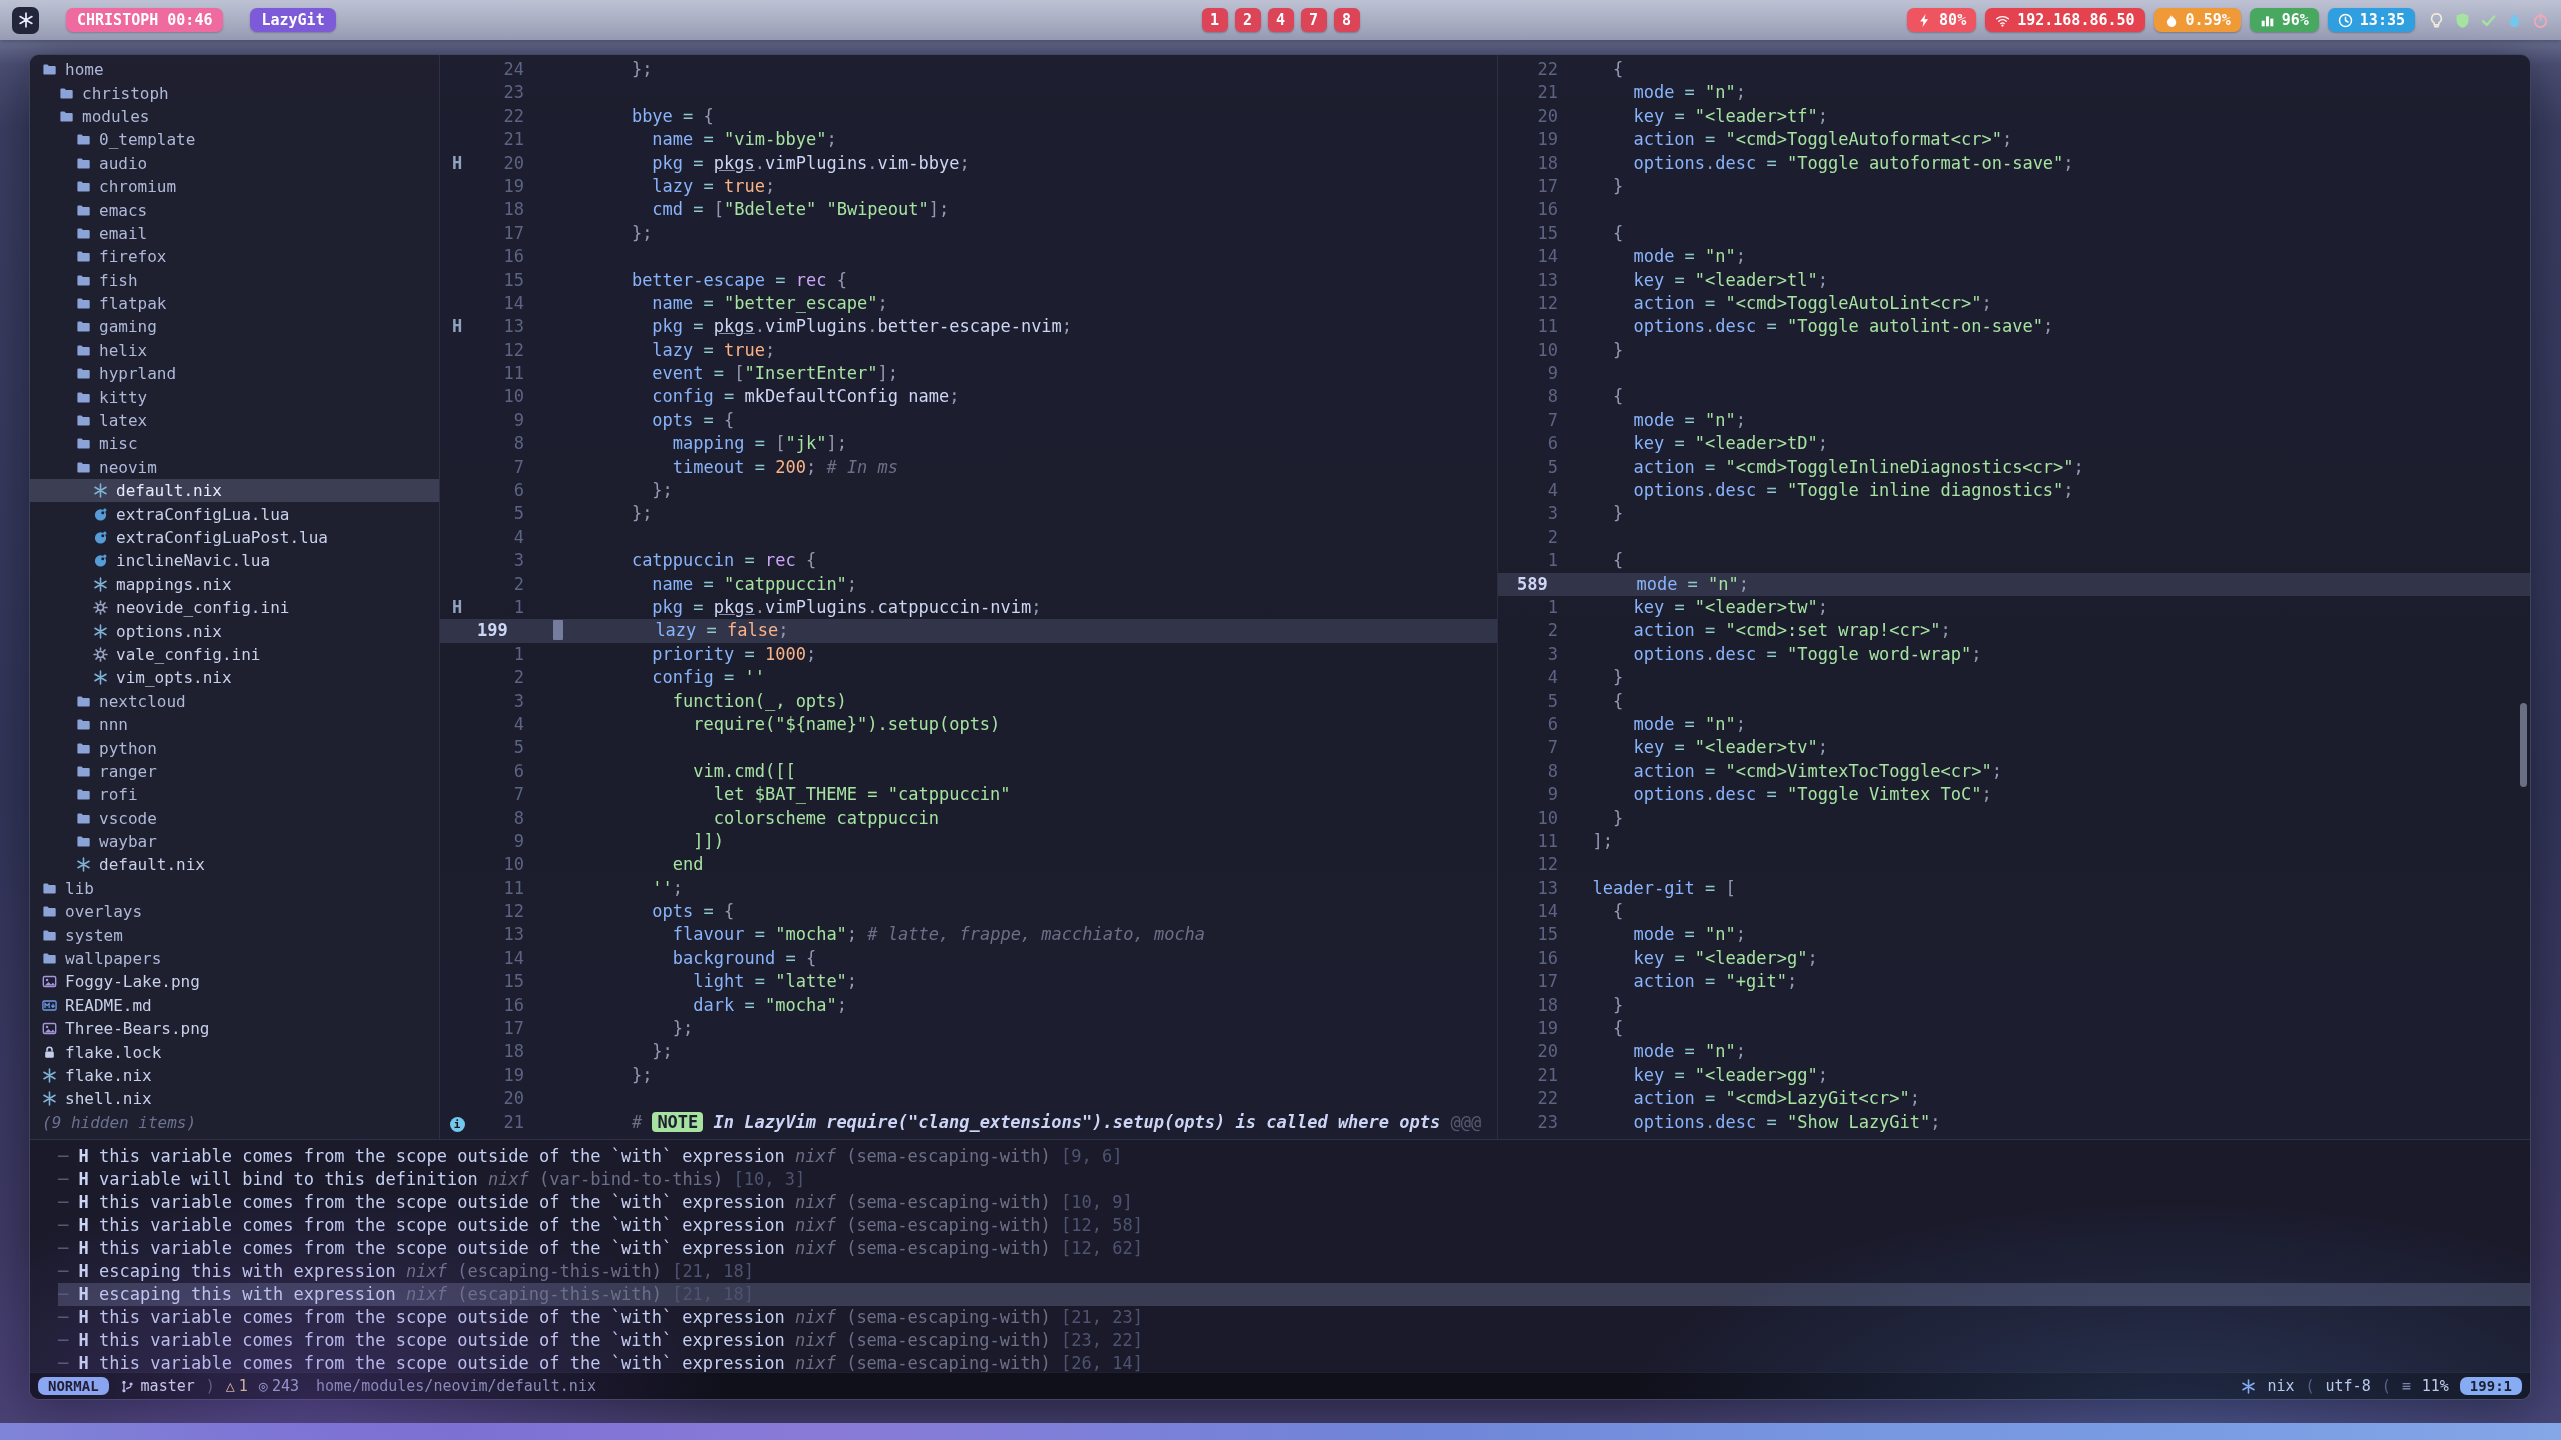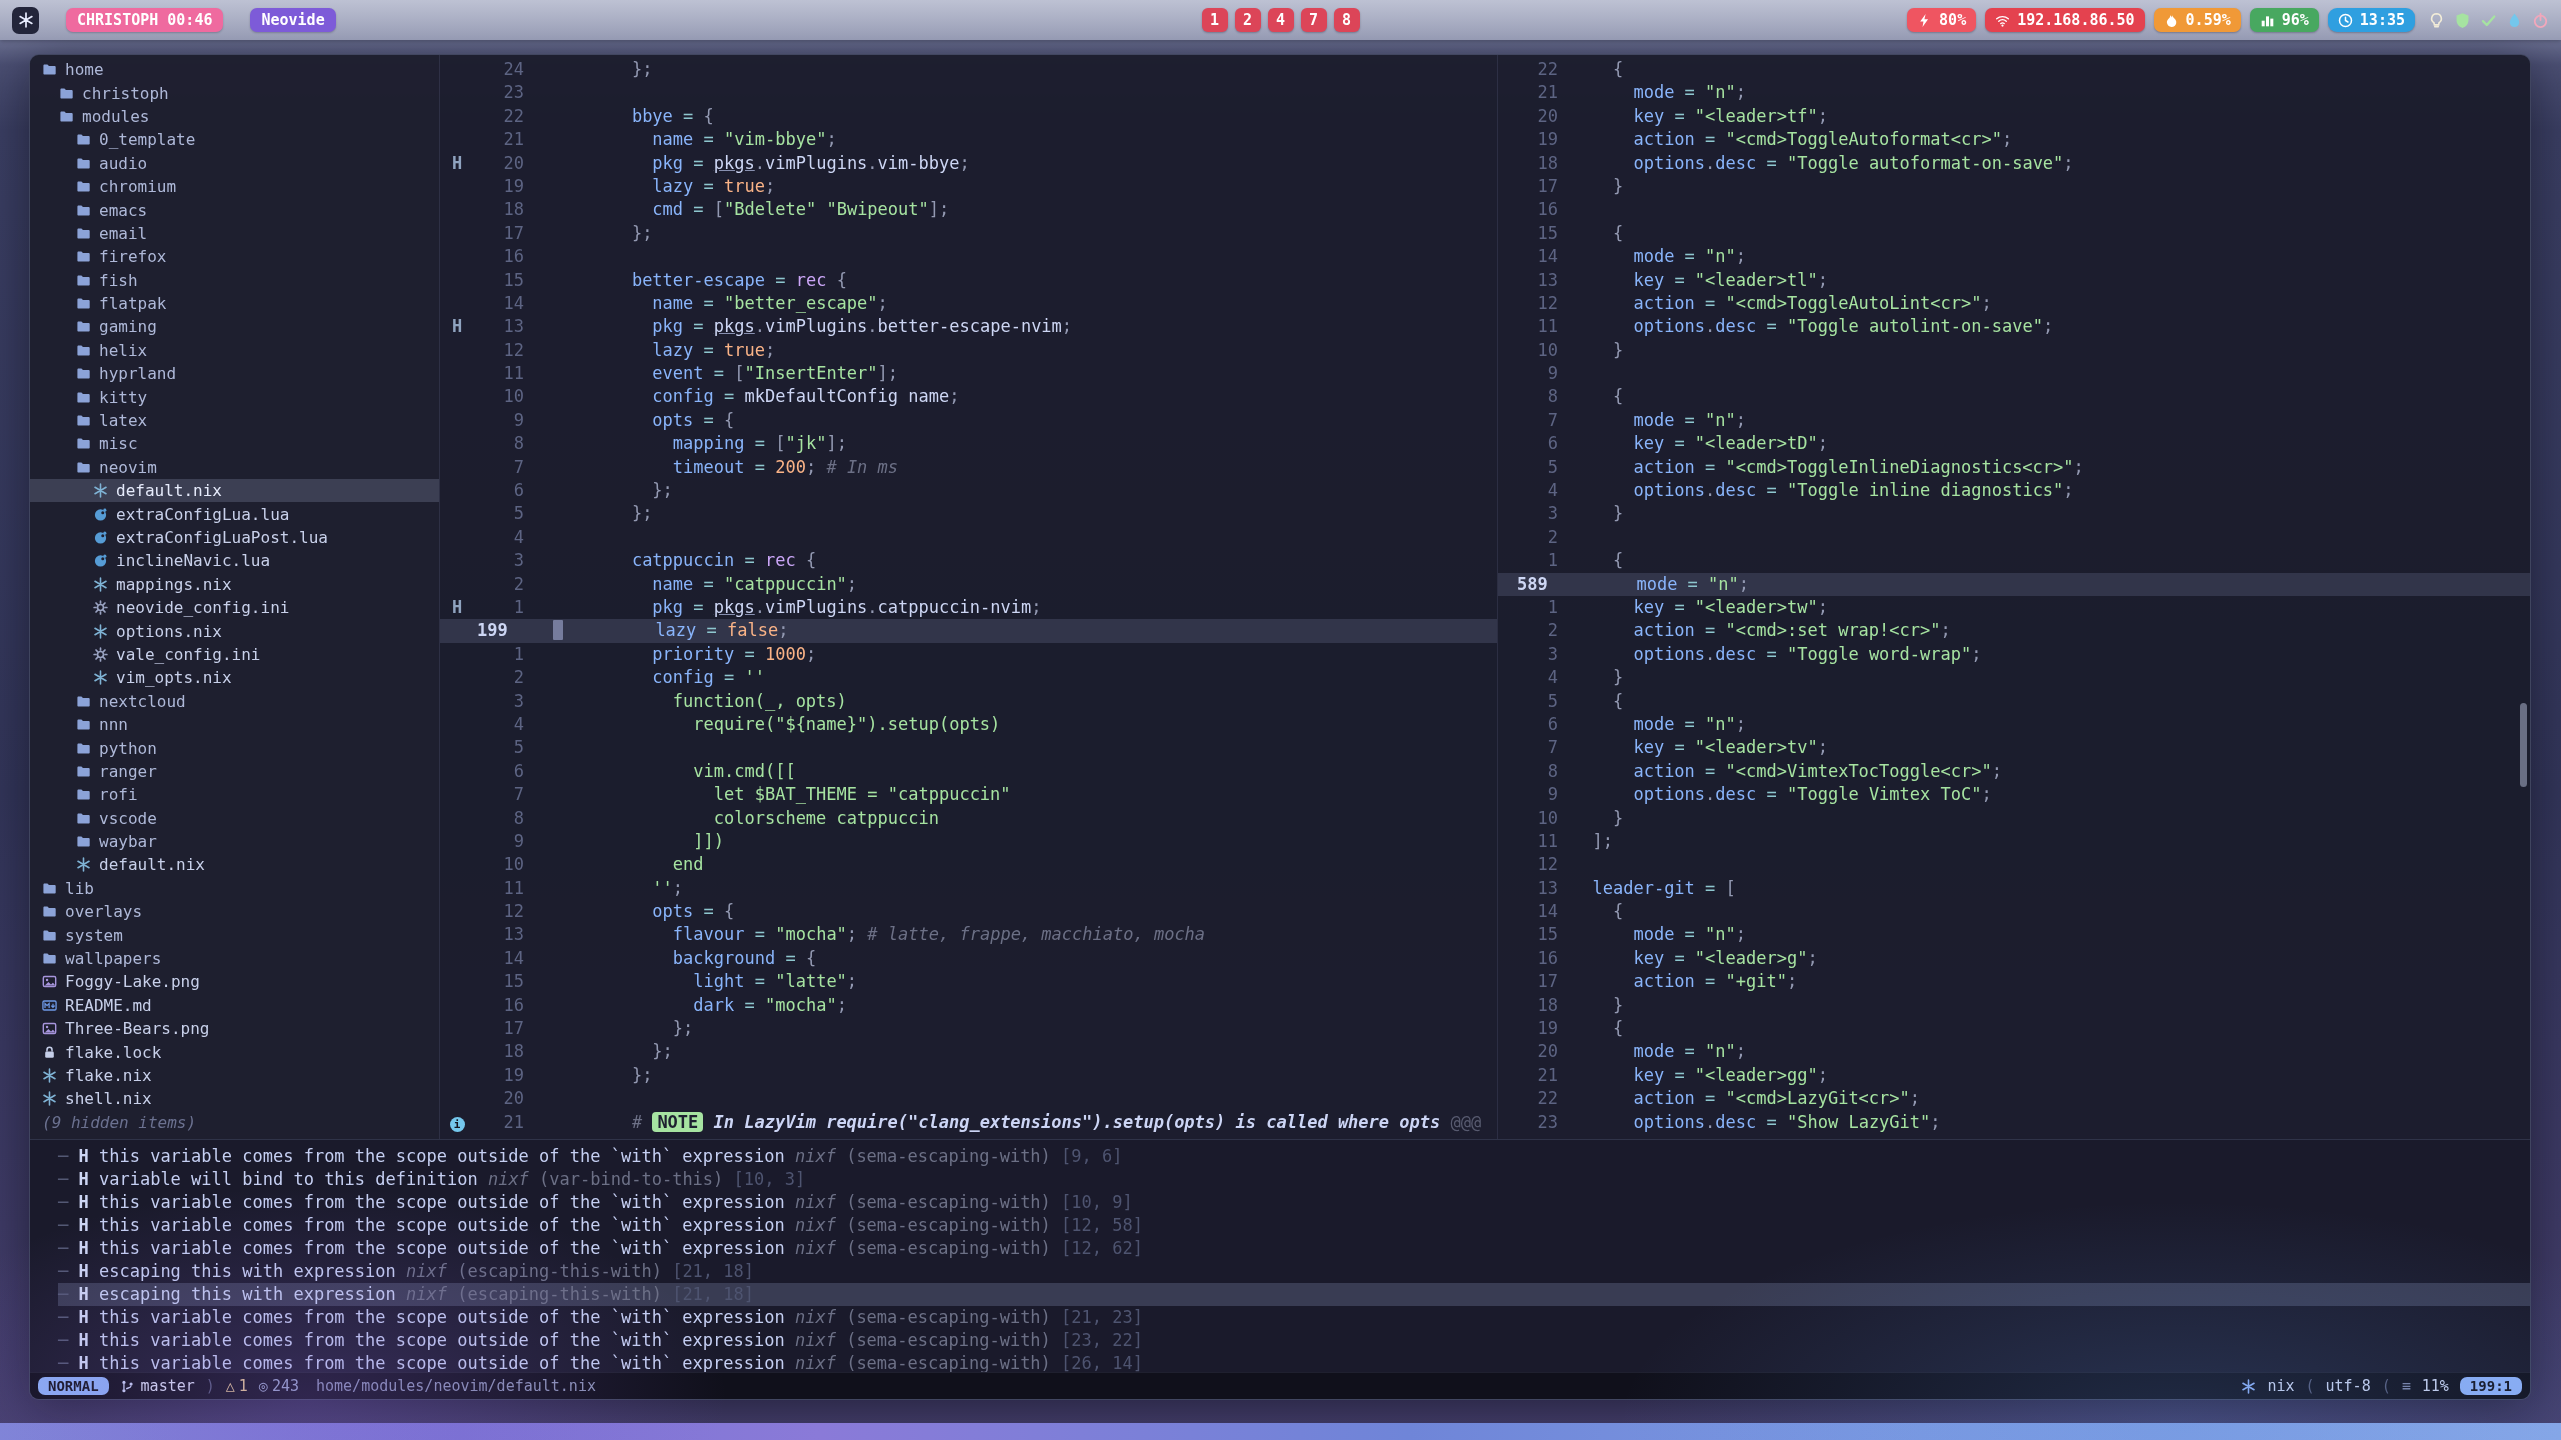--- a/index.html
+++ b/index.html
@@ -199,21 +199,21 @@
 </svg>
 
 <div class="topbar">
   <div class="tb-left">
     <div class="logo">
       <svg class="ic" width="16" height="16" viewBox="0 0 16 16">
           <use href="#i-nix"></use>
         </svg>
     </div>
     <div class="pill pill-user">CHRISTOPH 00:46</div>
-    <div class="pill pill-app">Neovide</div>
+    <div class="pill pill-app">LazyGit</div>
   </div>
   <div class="tb-center">
       <div class="ws-pill" style="background: rgb(220, 69, 88);">1</div>
       <div class="ws-pill" style="background: rgb(220, 69, 88);">2</div>
       <div class="ws-pill" style="background: rgb(220, 69, 88);">4</div>
       <div class="ws-pill" style="background: rgb(220, 69, 88);">7</div>
       <div class="ws-pill" style="background: rgb(220, 69, 88);">8</div>
     </div>
   <div class="tb-right">
     <div class="tb-right" style="margin-left:0">
@@ -234,21 +234,21 @@
             <use href="#i-flame"></use>
           </svg>
           <span>0.59%</span>
         </div>
         <div class="stat-pill" style="background: rgb(72, 168, 96);">
           <svg width="15" height="15" viewBox="0 0 16 16" class="ic ic-chart" style="color: rgb(255, 255, 255);">
             <use href="#i-chart"></use>
           </svg>
           <span>96%</span>
         </div>
-        <div class="stat-pill" style="background: rgb(47, 159, 224); border-radius: 9px;">
+        <div class="stat-pill" style="background: rgb(47, 159, 224);">
           <svg width="15" height="15" viewBox="0 0 16 16" class="ic ic-clock" style="color: rgb(255, 255, 255);">
             <use href="#i-clock"></use>
           </svg>
           <span>13:35</span>
         </div>
       </div>
     <div class="tray">
         <span class="tray-ic">
           <svg width="17" height="17" viewBox="0 0 16 16" class="ic ic-bulb" style="color: rgb(242, 236, 216);">
             <use href="#i-bulb"></use>

